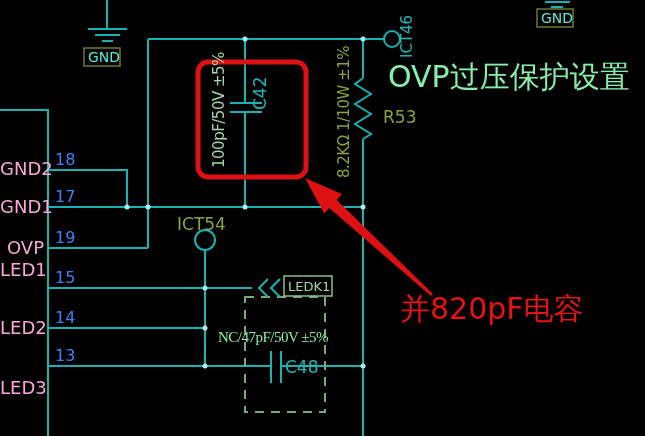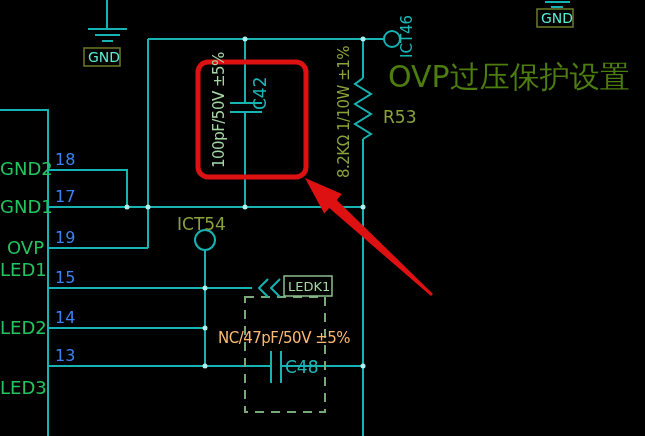--- a/index.html
+++ b/index.html
@@ -3,31 +3,31 @@
 <meta charset="utf-8">
 <style>
   html,body{margin:0;padding:0;background:#000;}
   #stage{
     position:relative;width:645px;height:436px;background:#000;overflow:hidden;
     font-family:"DejaVu Sans","Liberation Sans",sans-serif;
   }
   #stage svg{position:absolute;left:0;top:0;}
   .txt{position:absolute;white-space:nowrap;}
   .vtext{position:absolute;white-space:nowrap;transform-origin:0 0;transform:rotate(-90deg);}
-  .pin-name{left:0;width:44px;text-align:right;color:#22c55e;font-size:18px;line-height:20px;}
+  .pin-name{left:0;width:44px;text-align:right;color:#f9a8d4;font-size:18px;line-height:20px;}
   .pin-num{left:55px;width:34px;color:#3b82f6;font-size:16px;line-height:17px;}
   .olive{color:#8aa23b;}
-  .green{color:#fdba74;}
+  .green{color:#86efac;font-family:Liberation Serif, serif;}
   .pale{color:#a5d6a5;}
   .cyan{color:#1cb7b7;}
   .lbl17{font-size:17px;line-height:18px;}
   .cond{font-size:15px;letter-spacing:-0.5px;}
   .gnd-lbl{font-size:14px;line-height:15px;color:#5eead4;}
   .rednote{color:#e81212;font-size:30px;line-height:34px;}
-  .magnote{color:#4d7c0f;font-size:30px;line-height:34px;}
+  .magnote{color:#86efac;font-size:30px;line-height:34px;}
 </style>
 </head>
 <body>
 
 <div id="stage">
 
   <svg width="645" height="436" viewBox="0 0 645 436">
 
     <g stroke="#17b2b2" stroke-width="2" fill="none" shape-rendering="crispEdges">
       <path d="M148,39 H384"></path>
@@ -127,14 +127,15 @@
 
   <div class="vtext cyan" style="left:398px;top:58px;font-size:15px">ICT46</div>
   <div class="txt olive lbl17" style="left:177px;top:215px">ICT54</div>
 
   <div class="txt pale" style="left:288px;top:279px;font-size:13px">LEDK1</div>
 
   <div class="txt gnd-lbl" style="left:88px;top:50px">GND</div>
   <div class="txt gnd-lbl" style="left:541px;top:11px">GND</div>
 
   <div class="txt magnote" style="left:388px;top:60px">OVP过压保护设置</div>
+  <div class="txt rednote" style="left:400px;top:292px">并820pF电容</div>
 
 </div>
 
 </body></html>

